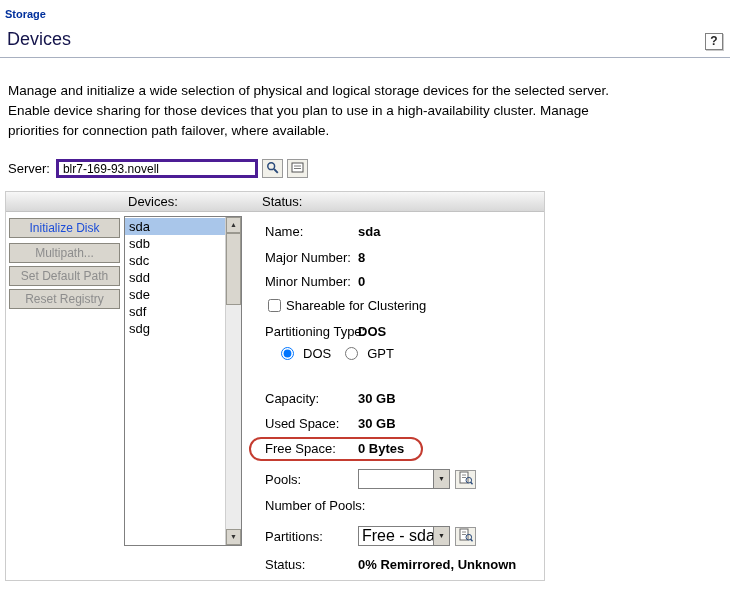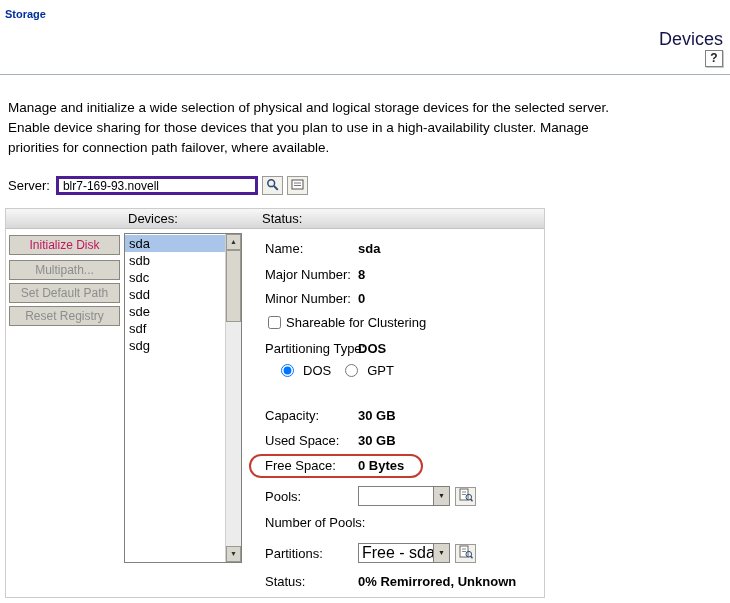--- a/index.html
+++ b/index.html
@@ -2,21 +2,21 @@
 <html><head>
 <meta charset="utf-8">
 <style>
   * { box-sizing: border-box; margin: 0; padding: 0; }
   html,body { width: 730px; height: 603px; background: #fff; overflow: hidden;
     font-family: "Liberation Sans", sans-serif; color: #000; }
 
   .breadcrumb { font-size: 11px; font-weight: bold; color: #01309c; padding: 8px 0 0 5px; cursor: pointer; }
 
   .titlebar { display: flex; justify-content: space-between; align-items: flex-end;
-    margin-top: 9px; padding: 0 7px 7px 7px; border-bottom: 1px solid #a8b0c0; flex-direction: column; }
+    margin-top: 9px; padding: 0 7px 7px 7px; border-bottom: 1px solid #a8b0c0; }
   .page-title { font-size: 18px; color: #14144b; }
   .help-btn { width: 18px; height: 17px; border: 1px solid #808080; background: #fdfdfd;
     box-shadow: 1px 1px 0 #c8c8c8; font-size: 12px; font-weight: bold; text-align: center;
     line-height: 15px; color: #222; cursor: pointer; }
 
   .intro { margin: 23px 8px 0 8px; max-width: 627px; font-size: 13.5px; line-height: 20px; }
 
   .server-row { display: flex; align-items: center; gap: 4px; margin: 18px 0 0 8px; }
   .server-label { font-size: 13px; margin-right: 2px; }
   .server-input { width: 202px; height: 19px; border: 3px solid #4c1d95; font-size: 12px;
@@ -27,21 +27,21 @@
   .panel { margin: 13px 0 0 5px; width: 540px; border: 1px solid #cccccc; background: #fff; }
   .panel-header { position: relative; height: 20px;
     background: linear-gradient(#f7f7f7, #d8d8d8); border-bottom: 1px solid #c2c2c2; font-size: 13px; }
   .ph-devices { position: absolute; left: 122px; top: 2px; }
   .ph-details { position: absolute; left: 256px; top: 2px; }
 
   .panel-body { display: flex; padding: 3px 4px 8px 3px; }
 
   .btn-col { width: 115px; padding-top: 3px; display: flex; flex-direction: column; gap: 3px; }
   .action-btn { height: 20px; width: 111px; font-size: 12px; font-family: "Liberation Sans", sans-serif;
-    background: #d9d6ce; border: 1px solid #8a887f; color: #be185d; cursor: pointer; }
+    background: #d9d6ce; border: 1px solid #8a887f; color: #1d4ed8; cursor: pointer; }
   .action-btn.disabled { color: #8d8d8d; cursor: default; }
   .btn-col .action-btn:first-child { margin-bottom: 2px; }
 
   .list-box { width: 118px; height: 330px; border: 1px solid #7f7f7f; background: #fff;
     position: relative; margin-top: 1px; flex-shrink: 0; }
   .list-items { position: absolute; left: 0; top: 1px; right: 16px; }
   .list-item { height: 17px; line-height: 17px; padding-left: 4px; font-size: 13px; cursor: pointer; }
   .list-item.selected { background: #a9c6ea; }
   .scrollbar { position: absolute; top: 0; right: 0; width: 16px; height: 100%;
     background: #ececec; border-left: 1px solid #cfcfcf; display: flex; flex-direction: column; }

